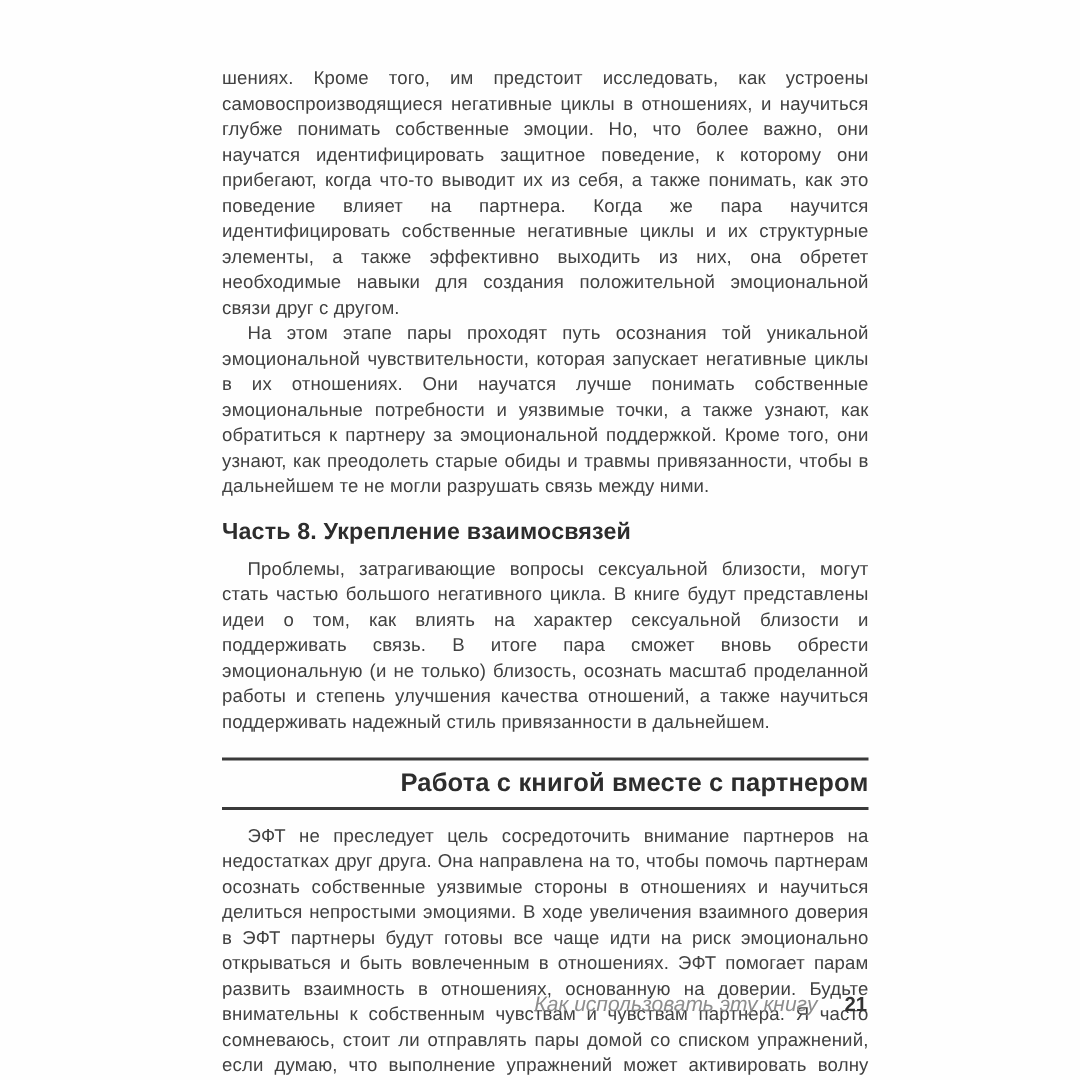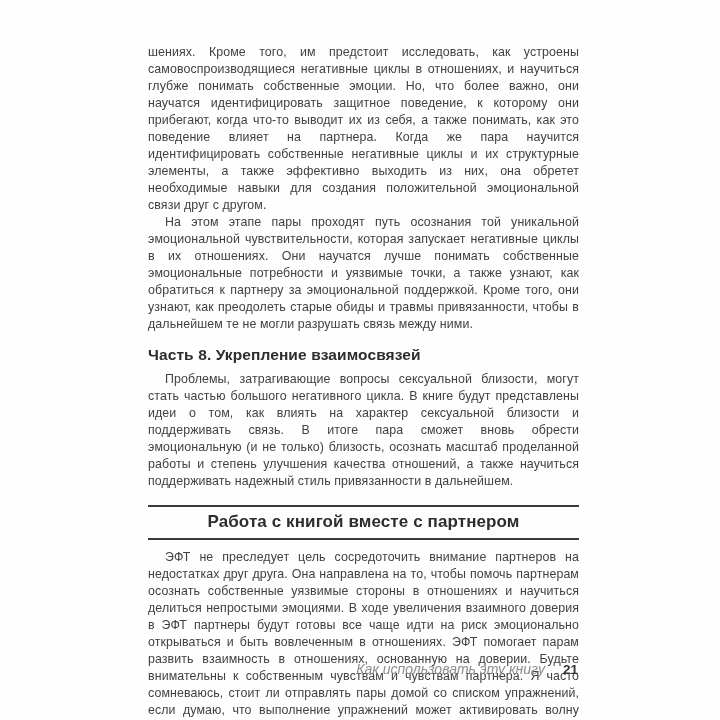--- a/index.html
+++ b/index.html
@@ -49,21 +49,21 @@
   .banner {
     margin: 15px 0 9px 0;
     border-top: 2px solid var(--rule);
     border-bottom: 2px solid var(--rule);
     padding: 5px 0 6px 0;
   }
   .banner h1 {
     font-size: 17px;
     font-weight: bold;
     color: var(--heading-text);
-    text-align: center;
+    text-align: right;
     letter-spacing: 0.1px;
   }
   .footer {
     position: absolute;
     right: 142px;
     top: 661px;
     display: flex;
     align-items: baseline;
     gap: 18px;
   }

